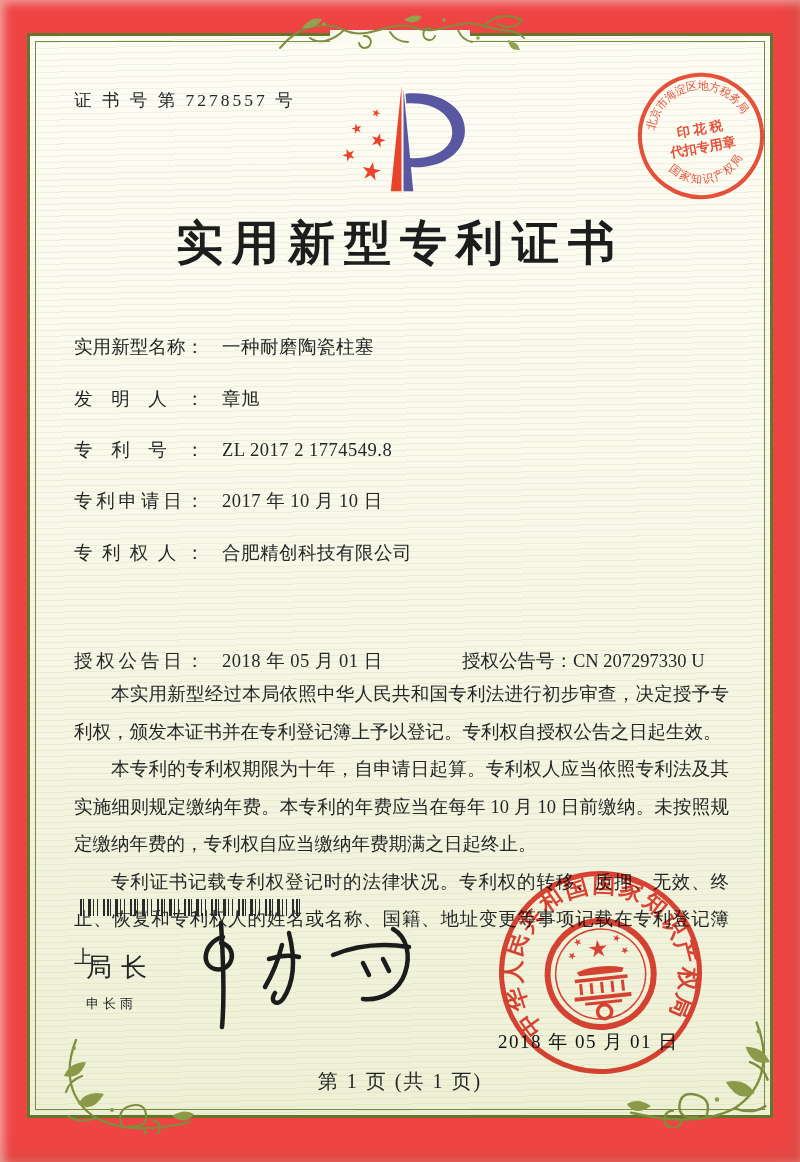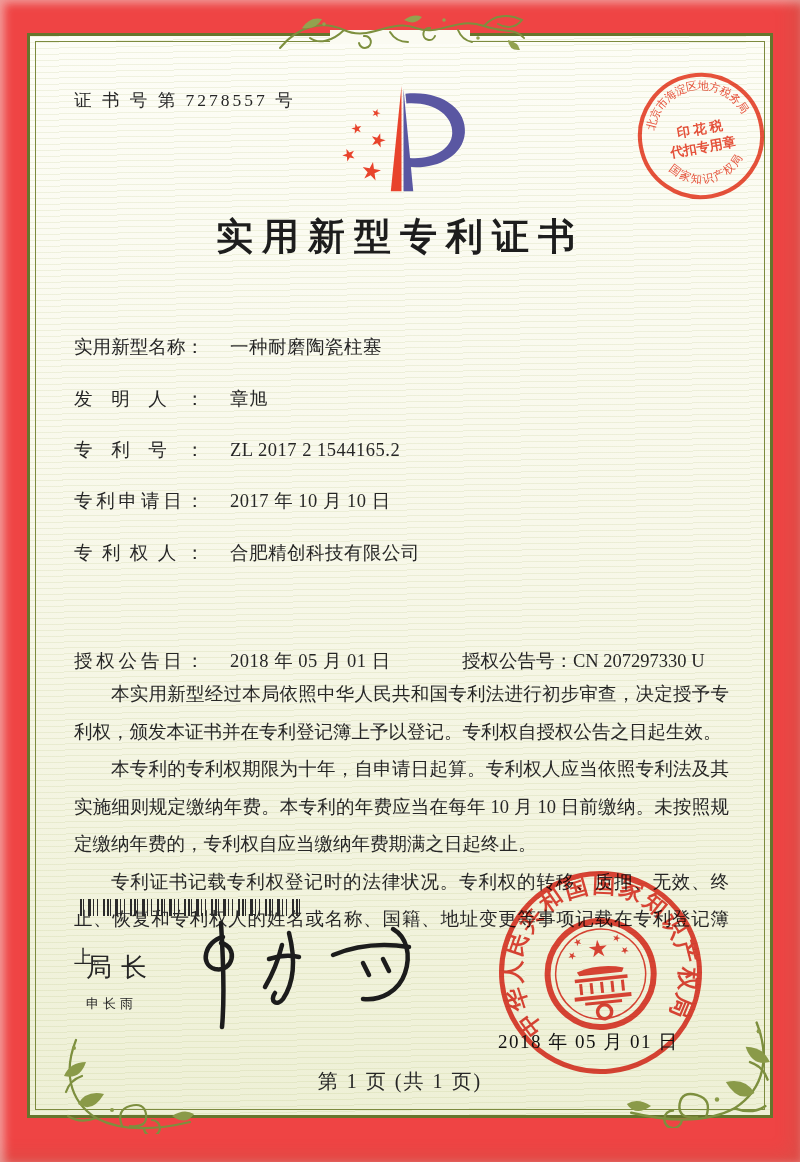--- a/index.html
+++ b/index.html
@@ -26,30 +26,30 @@
   }
   .border-inner{
     position:absolute;left:35px;top:41px;right:35px;bottom:52px;
     border:1px solid #7c8a3e;z-index:1;
   }
   .abs{position:absolute;}
   .z2{z-index:2;}
   .cert-no{left:74px;top:88px;font-size:17.5px;letter-spacing:3px;}
   .title{
     left:0;right:0;top:212px;text-align:center;
-    font-size:37px;font-weight:700;letter-spacing:9px;color:#1d1d1d;
+    font-size:47px;font-weight:700;letter-spacing:9px;color:#1d1d1d;
   }
   .field-row{left:74px;width:660px;font-size:18.5px;line-height:26px;}
   .field-label{
     display:inline-block;width:130px;
     text-align:justify;text-align-last:justify;-moz-text-align-last:justify;
     vertical-align:top;
   }
   .field-label.natural{width:auto;text-align:right;text-align-last:auto;}
-  .field-value{margin-left:26px;letter-spacing:.5px;}
+  .field-value{margin-left:18px;letter-spacing:.5px;}
   .addr-line2{position:absolute;left:139px;top:30px;white-space:nowrap;letter-spacing:.5px;}
   .grant-right{position:absolute;left:388px;top:0;white-space:nowrap;}
   .paras{
     left:74px;top:676px;width:655px;font-size:18.5px;line-height:37.5px;
     text-align:justify;z-index:2;
   }
   .paras p{margin:0;text-indent:2em;}
   .barcode{
     left:80px;top:899px;width:221px;height:17px;z-index:2;
     background:
@@ -166,21 +166,21 @@
 
   <div class="abs z2 title">实用新型专利证书</div>
 
   <div class="abs z2 field-row" style="top:334px;">
     <span class="field-label">实用新型名称：</span><span class="field-value">一种耐磨陶瓷柱塞</span>
   </div>
   <div class="abs z2 field-row" style="top:386px;">
     <span class="field-label">发明人：</span><span class="field-value">章旭</span>
   </div>
   <div class="abs z2 field-row" style="top:437px;">
-    <span class="field-label">专利号：</span><span class="field-value">ZL 2017 2 1544165.2</span>
+    <span class="field-label">专利号：</span><span class="field-value">ZL 2017 2 1774549.8</span>
   </div>
   <div class="abs z2 field-row" style="top:488px;">
     <span class="field-label">专利申请日：</span><span class="field-value">2017 年 10 月 10 日</span>
   </div>
   <div class="abs z2 field-row" style="top:540px;">
     <span class="field-label">专利权人：</span><span class="field-value">合肥精创科技有限公司</span>
   </div>
   <div class="abs z2 field-row" style="top:648px;">
     <span class="field-label">授权公告日：</span><span class="field-value">2018 年 05 月 01 日</span>
     <span class="grant-right">

